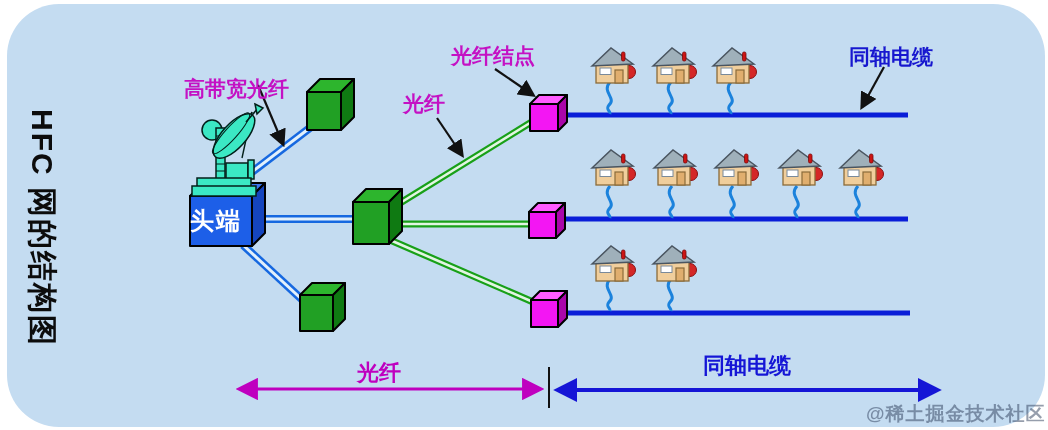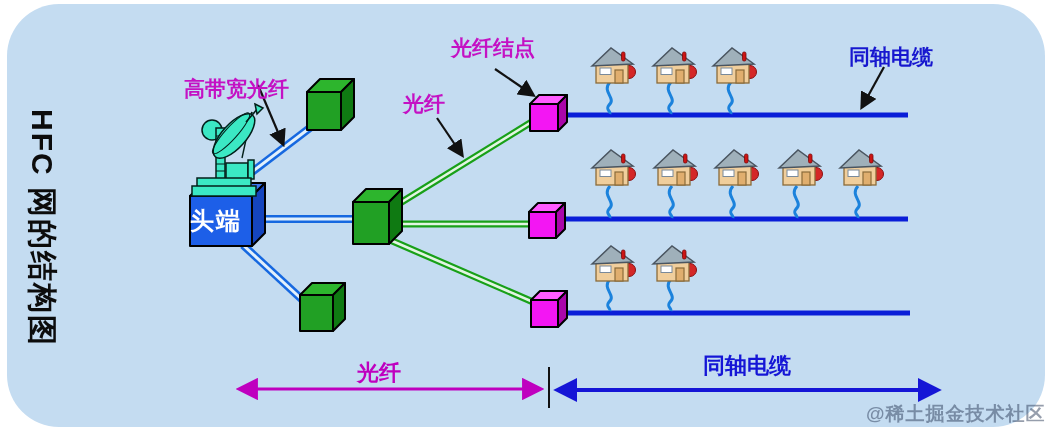--- a/index.html
+++ b/index.html
@@ -199,20 +199,20 @@
 
     <g>
       <line x1="240" y1="389" x2="540" y2="389" stroke="#BF00BF" stroke-width="3.2" marker-start="url(#mMagenta)" marker-end="url(#mMagenta)"></line>
       <line x1="549" y1="367" x2="549" y2="408" stroke="#111" stroke-width="2"></line>
       <line x1="558" y1="390" x2="937" y2="390" stroke="#1515D6" stroke-width="4" marker-start="url(#mBlue)" marker-end="url(#mBlue)"></line>
     </g>
   </svg>
 
   <div class="lbl lbl-title">HFC 网的结构图</div>
   <div class="lbl lbl-magenta" style="left:184px;top:56px;margin-top:21px;">高带宽光纤</div>
-  <div class="lbl lbl-magenta" style="left:451px;top:36px;">光纤结点</div>
+  <div class="lbl lbl-magenta" style="left:451px;top:44px;">光纤结点</div>
   <div class="lbl lbl-magenta" style="left:403px;top:92px;">光纤</div>
   <div class="lbl lbl-blue" style="left:849px;top:45px;">同轴电缆</div>
   <div class="lbl lbl-headend">头端</div>
   <div class="lbl lbl-fiber-span">光纤</div>
   <div class="lbl lbl-coax-span">同轴电缆</div>
   <div class="watermark">@稀土掘金技术社区</div>
 </div>
 
 </body></html>

